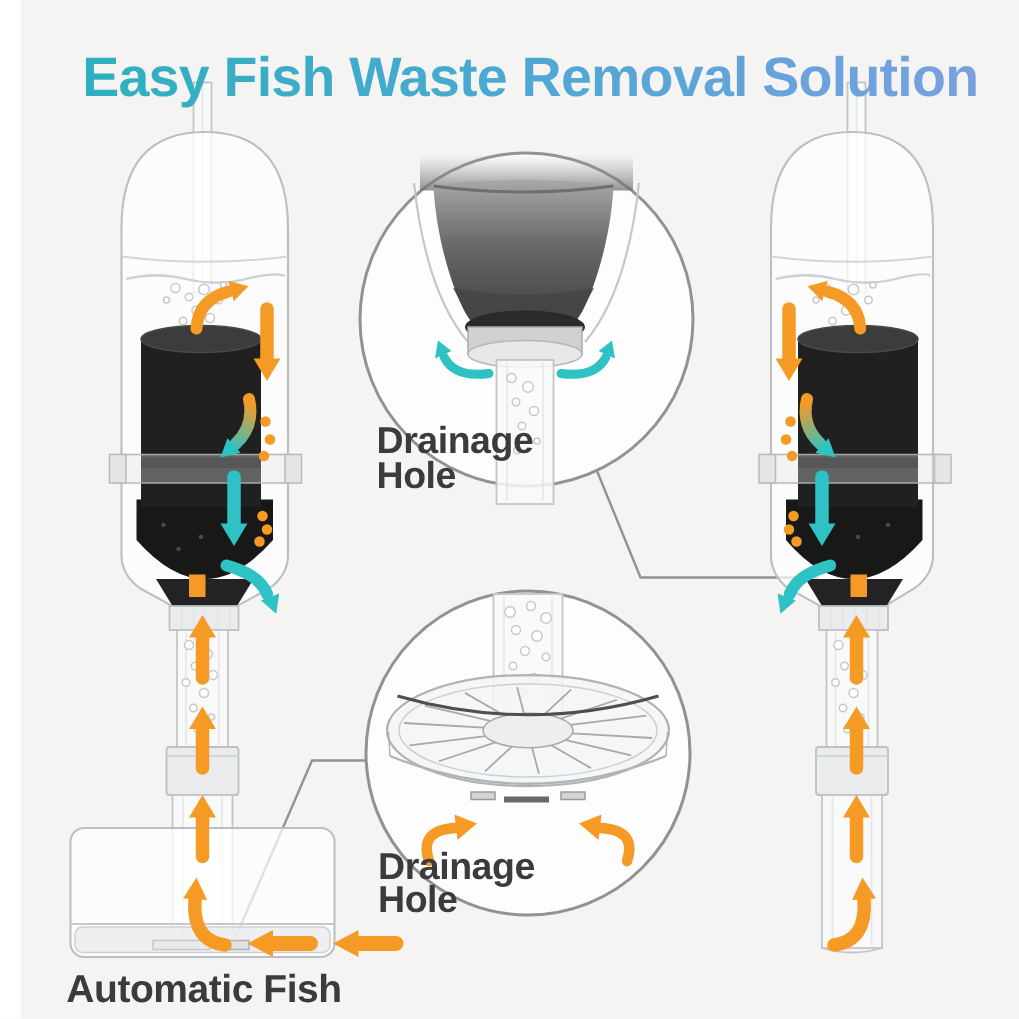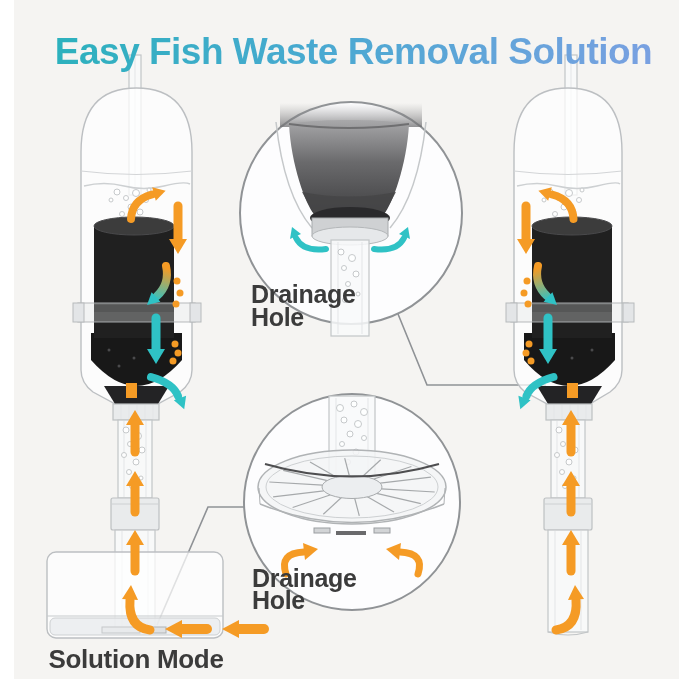--- a/index.html
+++ b/index.html
@@ -352,15 +352,15 @@
 <div class="callout-label drainage">
   <div>Drainage</div>
   <div>Hole</div>
 </div>
 
 <div class="callout-label suction">
   <div>Drainage</div>
   <div>Hole</div>
 </div>
 
-<div class="mode-label automatic">Solution Mode</div>
+<div class="mode-label automatic">Automatic Fish</div>
 
 </div>
 
 </body></html>

